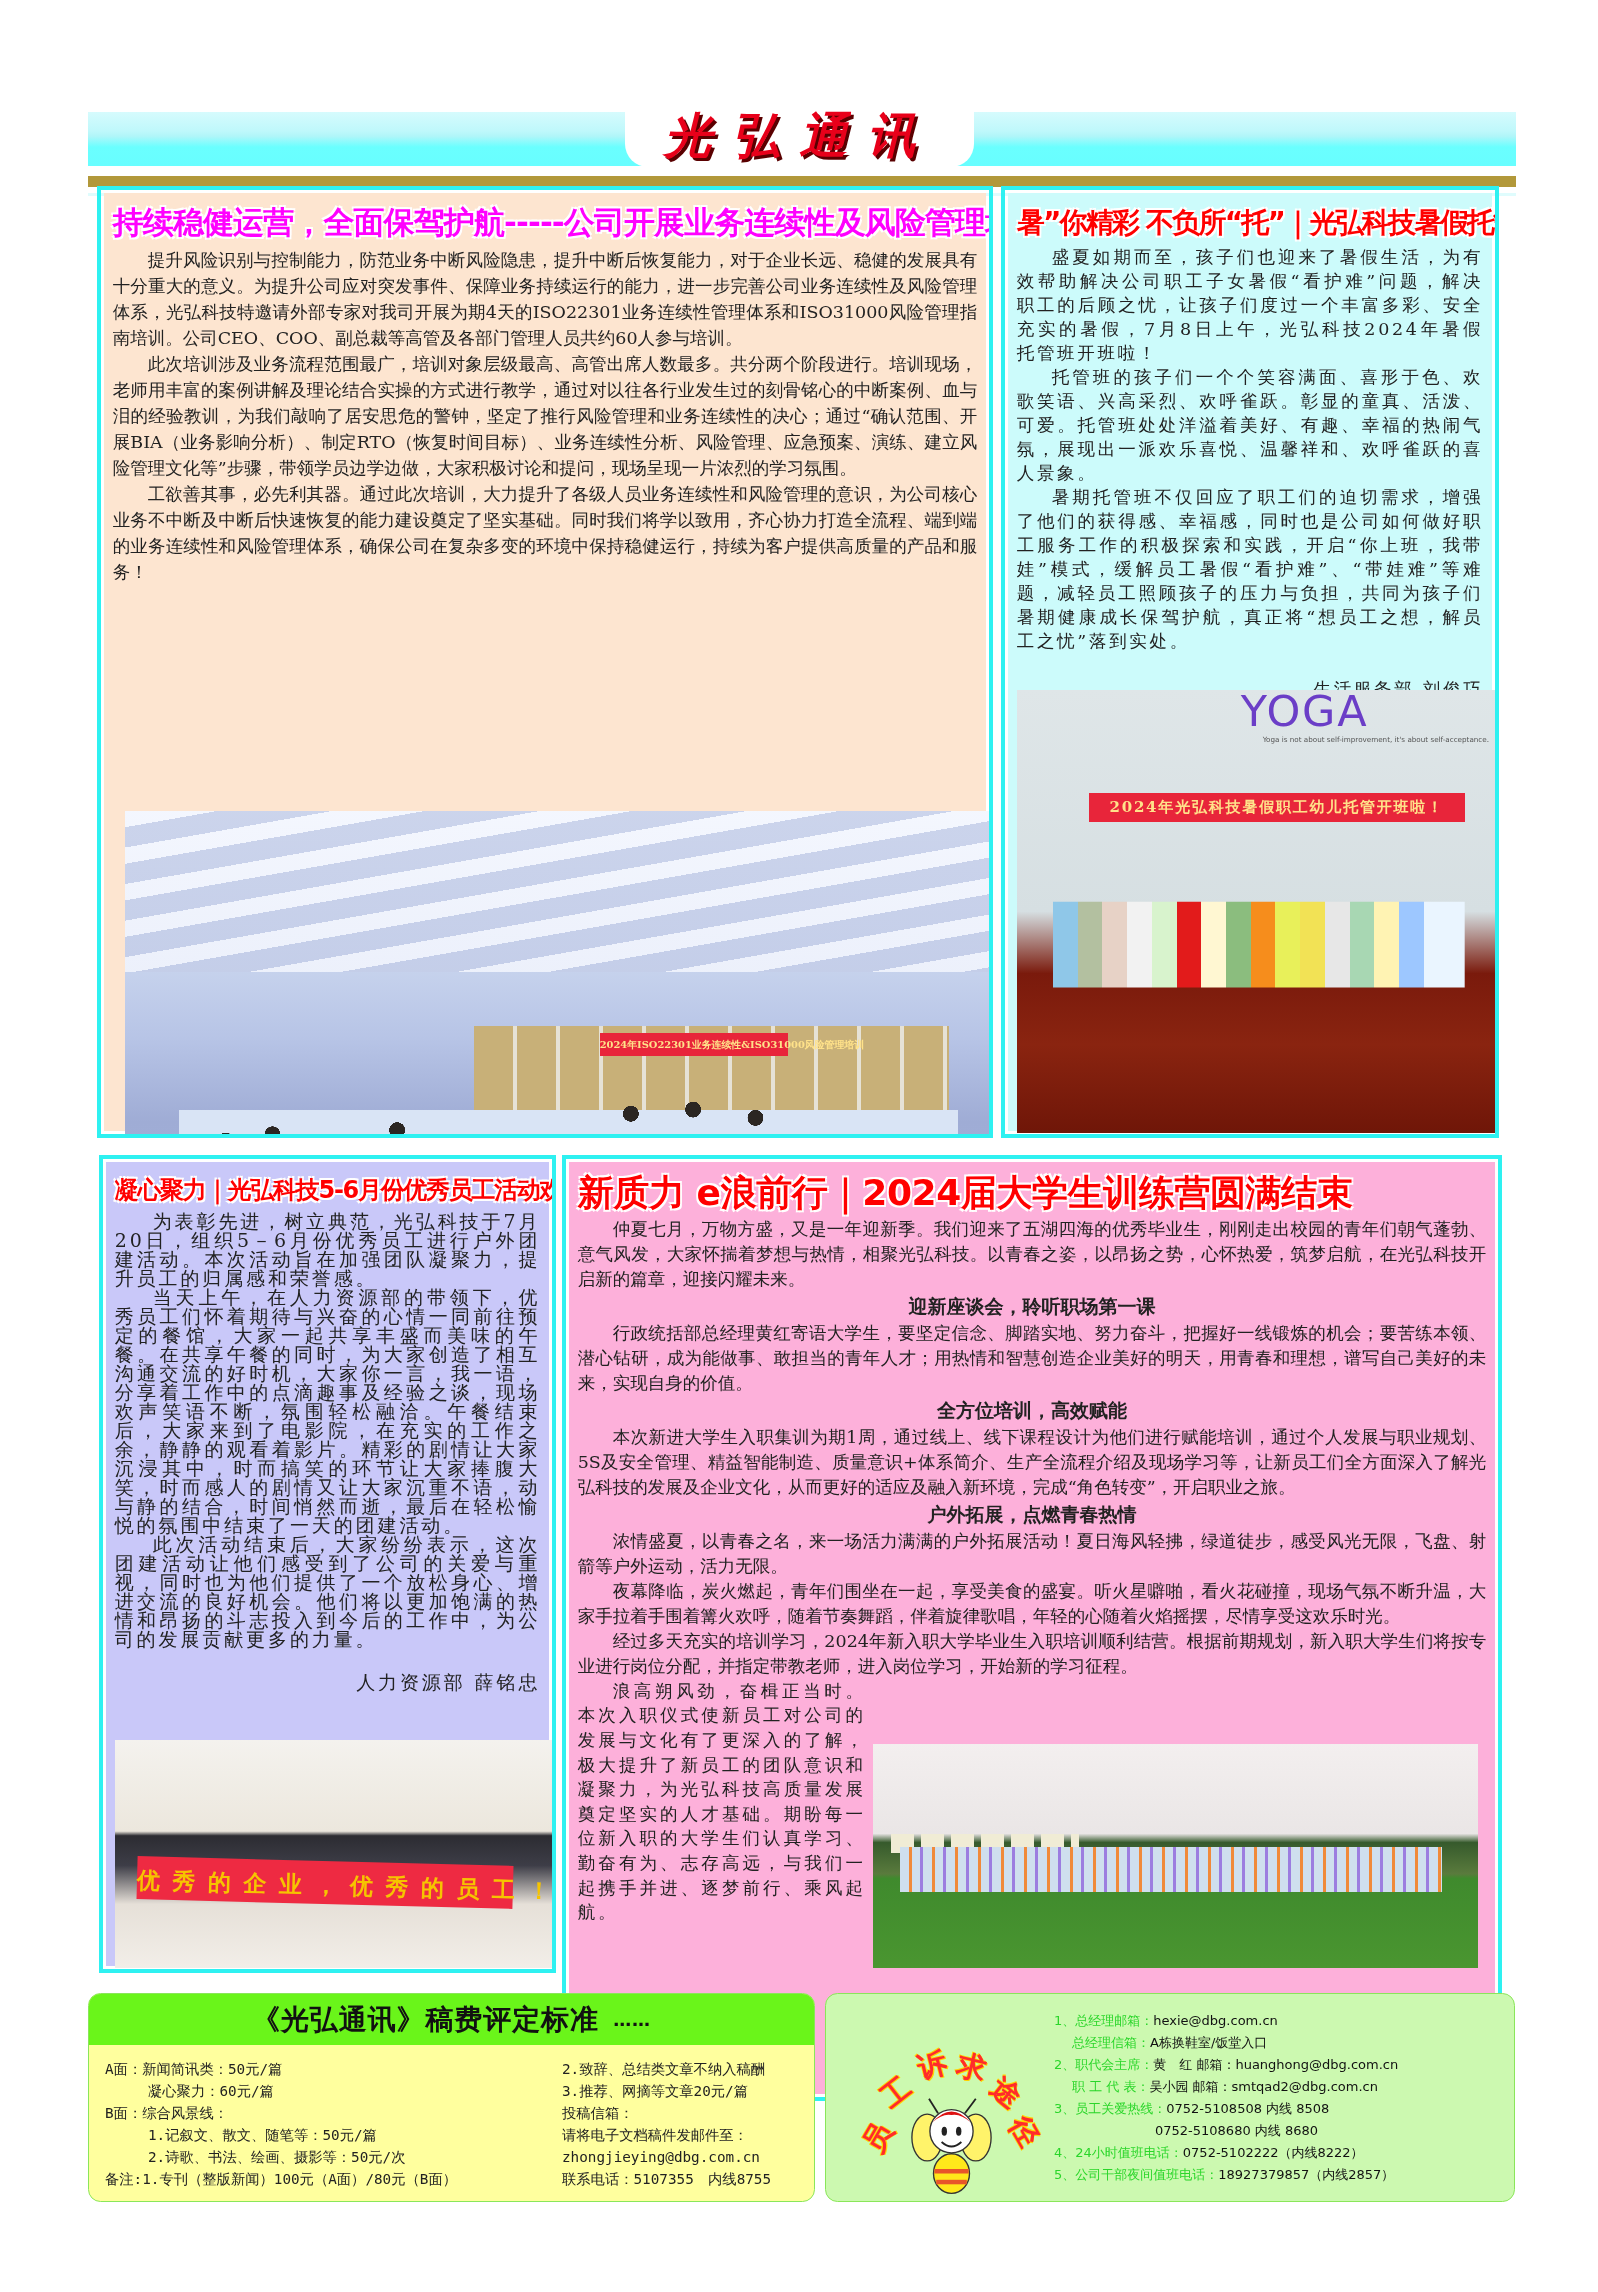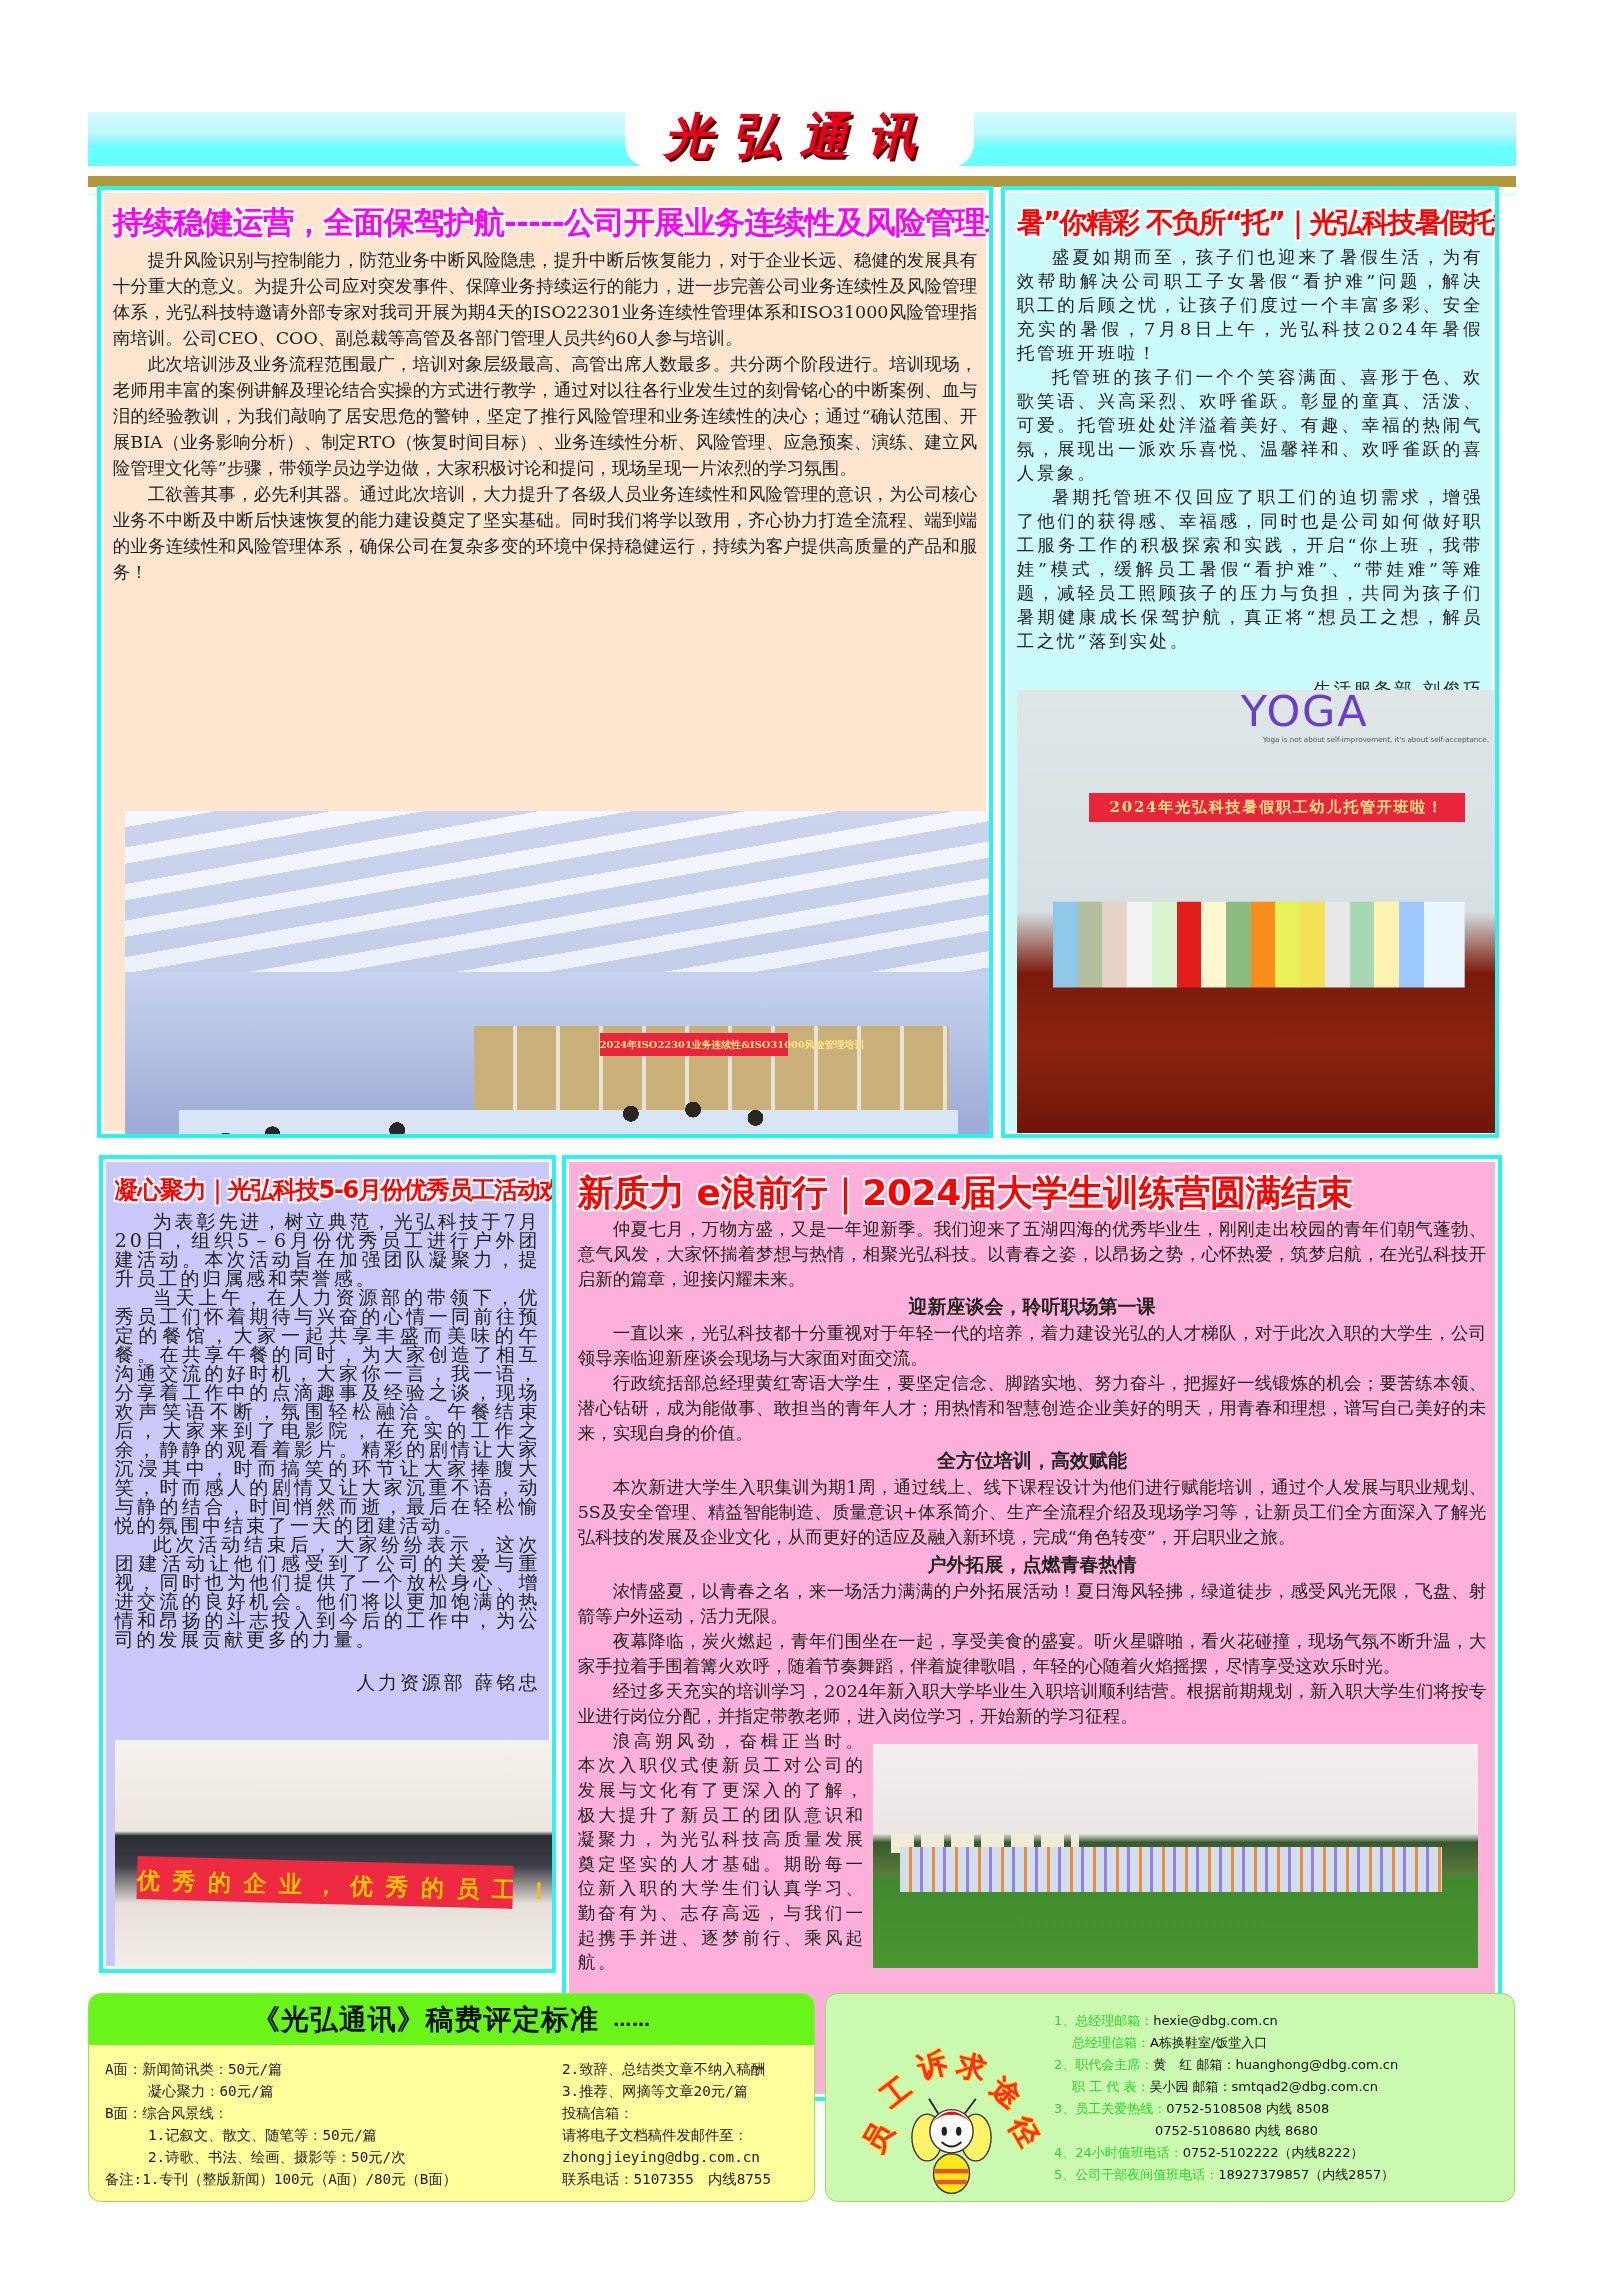--- a/index.html
+++ b/index.html
@@ -181,21 +181,20 @@
       <div class="banner">优秀的企业，优秀的员工！</div>
     </div>
   </div>
 </section>
 
 <section id="box-d" class="box">
   <div class="inner">
     <h1 class="headline">新质力 e浪前行｜2024届大学生训练营圆满结束</h1>
     <p class="para">仲夏七月，万物方盛，又是一年迎新季。我们迎来了五湖四海的优秀毕业生，刚刚走出校园的青年们朝气蓬勃、意气风发，大家怀揣着梦想与热情，相聚光弘科技。以青春之姿，以昂扬之势，心怀热爱，筑梦启航，在光弘科技开启新的篇章，迎接闪耀未来。</p>
     <h2 class="subhead">迎新座谈会，聆听职场第一课</h2>
-    <p class="para">一直以来，光弘科技都十分重视对于年轻一代的培养，着力建设光弘的人才梯队，对于此次入职的大学生，公司领导亲临迎新座谈会现场与大家面对面交流。</p>
     <p class="para">行政统括部总经理黄红寄语大学生，要坚定信念、脚踏实地、努力奋斗，把握好一线锻炼的机会；要苦练本领、潜心钻研，成为能做事、敢担当的青年人才；用热情和智慧创造企业美好的明天，用青春和理想，谱写自己美好的未来，实现自身的价值。</p>
     <h2 class="subhead">全方位培训，高效赋能</h2>
     <p class="para">本次新进大学生入职集训为期1周，通过线上、线下课程设计为他们进行赋能培训，通过个人发展与职业规划、5S及安全管理、精益智能制造、质量意识+体系简介、生产全流程介绍及现场学习等，让新员工们全方面深入了解光弘科技的发展及企业文化，从而更好的适应及融入新环境，完成“角色转变”，开启职业之旅。</p>
     <h2 class="subhead">户外拓展，点燃青春热情</h2>
     <p class="para">浓情盛夏，以青春之名，来一场活力满满的户外拓展活动！夏日海风轻拂，绿道徒步，感受风光无限，飞盘、射箭等户外运动，活力无限。</p>
     <p class="para">夜幕降临，炭火燃起，青年们围坐在一起，享受美食的盛宴。听火星噼啪，看火花碰撞，现场气氛不断升温，大家手拉着手围着篝火欢呼，随着节奏舞蹈，伴着旋律歌唱，年轻的心随着火焰摇摆，尽情享受这欢乐时光。</p>
     <p class="para">经过多天充实的培训学习，2024年新入职大学毕业生入职培训顺利结营。根据前期规划，新入职大学生们将按专业进行岗位分配，并指定带教老师，进入岗位学习，开始新的学习征程。</p>
     <p class="para" style="width:288px; letter-spacing:2.7px; line-height:24.6px;">浪高朔风劲，奋楫正当时。本次入职仪式使新员工对公司的发展与文化有了更深入的了解，极大提升了新员工的团队意识和凝聚力，为光弘科技高质量发展奠定坚实的人才基础。期盼每一位新入职的大学生们认真学习、勤奋有为、志存高远，与我们一起携手并进、逐梦前行、乘风起航。</p>
     <div id="photo-camp" class="photo">
       <div class="tents"></div>

